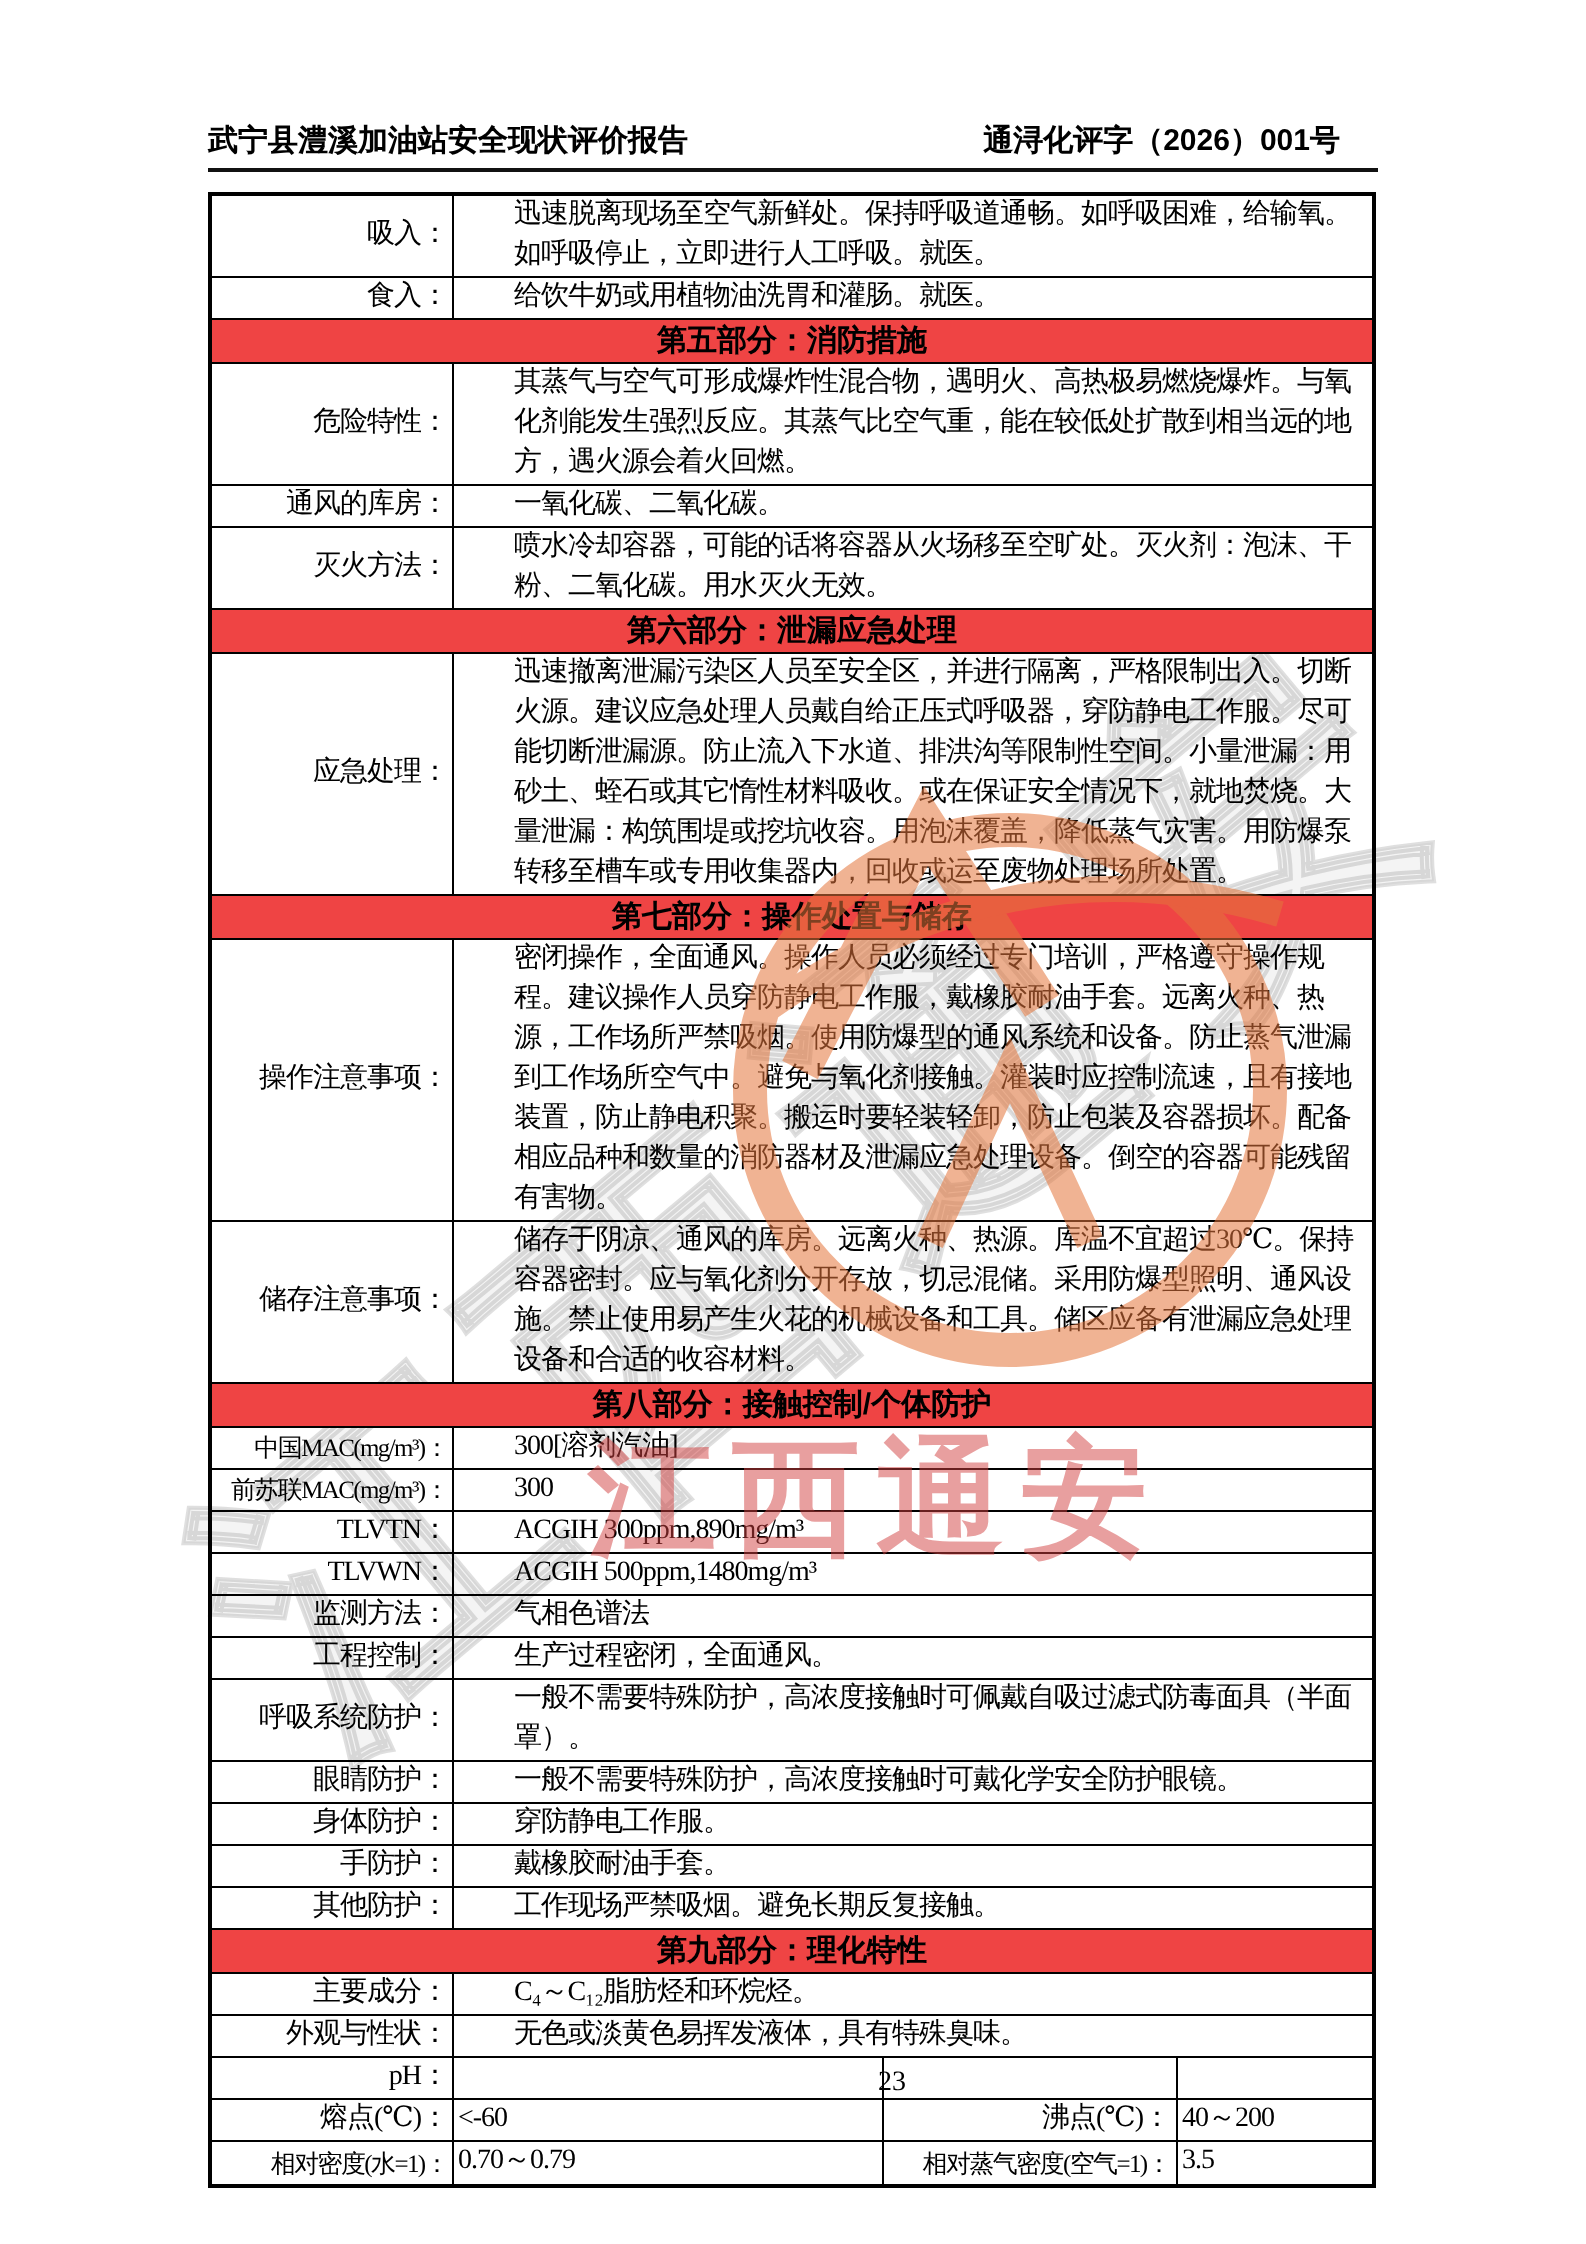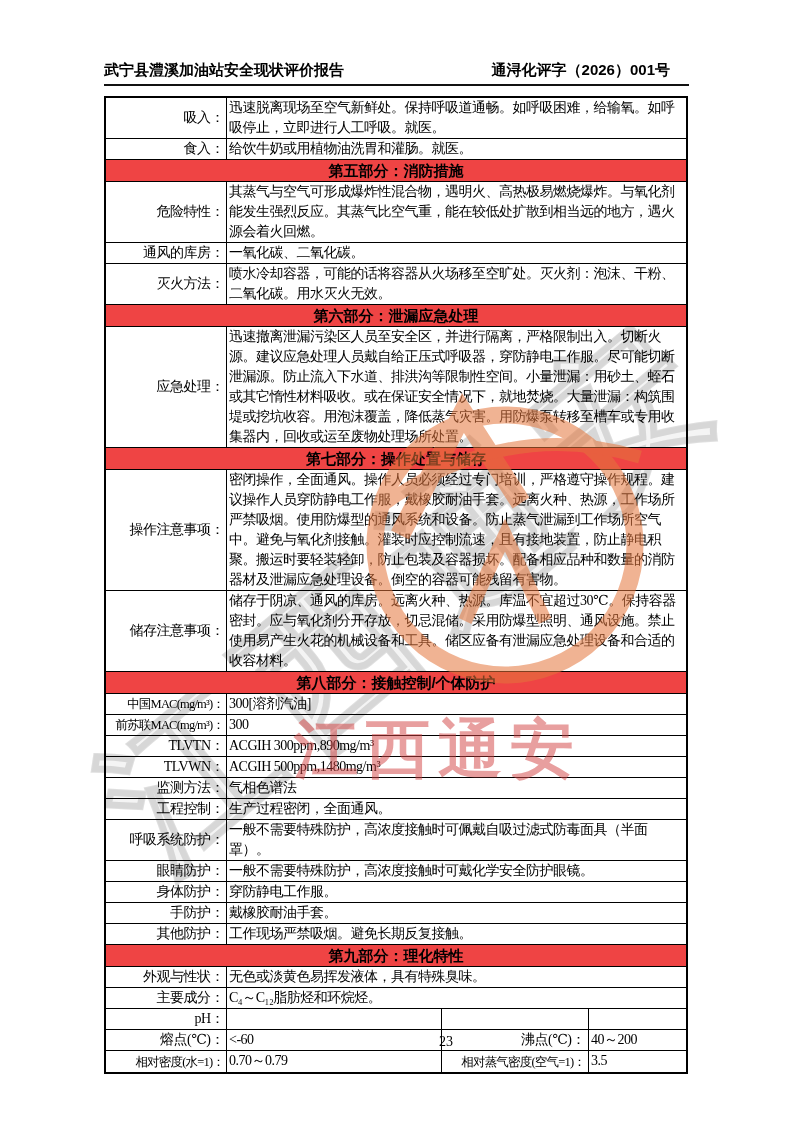--- a/index.html
+++ b/index.html
@@ -22,21 +22,21 @@
   .sec  {
     display:block; text-align:center; font-weight:bold; background:#ef4444;
     font-family:"Liberation Sans","DejaVu Sans",sans-serif; font-size:15px;
     line-height:21px; letter-spacing:0;
   }
   .cl {
     flex:0 0 121px; width:121px; box-sizing:border-box; border-right:1px solid #000;
     display:flex; align-items:center; justify-content:flex-end;
     text-align:right; padding:0 2px 0 1px; line-height:20px;
   }
-  .cv { flex:1 1 auto; box-sizing:border-box; padding:0 1px 0 2px; line-height:20px; }
+  .cv { flex:1 1 auto; box-sizing:border-box; padding:0 1px 0 2px; line-height:20px;margin-left:28px; }
   .tight { font-size:12.5px; letter-spacing:-0.8px; }
   
   .c2  { flex:0 0 215px; width:215px; box-sizing:border-box; border-right:1px solid #000; padding:0 1px 0 2px; line-height:20px; }
   .cl3 { flex:0 0 147px; width:147px; box-sizing:border-box; border-right:1px solid #000;
          display:flex; align-items:center; justify-content:flex-end; text-align:right; padding:0 3px 0 1px; line-height:20px; }
   .c4  { flex:1 1 auto; box-sizing:border-box; padding:0 7px 0 2px; line-height:20px; }
   
   .pageno { position:absolute; left:104px; top:1034px; width:660px; text-align:center; font-size:14px;padding-left:12px; }
   
   .wm-outline {
@@ -143,26 +143,26 @@
     <div class="trow">
       <div class="cl">手防护：</div>
       <div class="cv">戴橡胶耐油手套。</div>
     </div>
     <div class="trow">
       <div class="cl">其他防护：</div>
       <div class="cv">工作现场严禁吸烟。避免长期反复接触。</div>
     </div>
     <div class="trow sec">第九部分：理化特性</div>
     <div class="trow">
+      <div class="cl">主要成分：</div>
+      <div class="cv">C₄～C₁₂脂肪烃和环烷烃。</div>
+    </div>
+    <div class="trow">
       <div class="cl">外观与性状：</div>
       <div class="cv">无色或淡黄色易挥发液体，具有特殊臭味。</div>
-    </div>
-    <div class="trow">
-      <div class="cl">主要成分：</div>
-      <div class="cv">C₄～C₁₂脂肪烃和环烷烃。</div>
     </div>
     <div class="trow">
       <div class="cl">pH：</div>
       <div class="c2"></div>
       <div class="cl3"></div>
       <div class="c4"></div>
     </div>
     <div class="trow">
       <div class="cl">熔点(℃)：</div>
       <div class="c2">&lt;-60</div>

